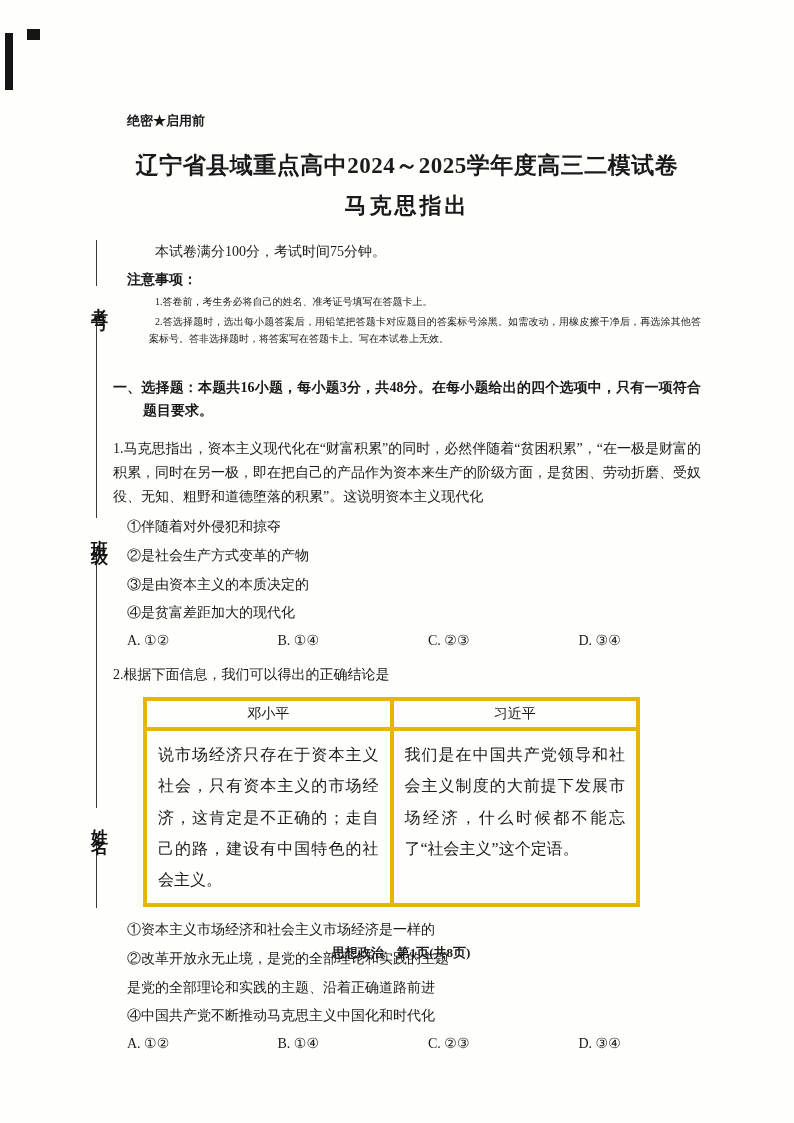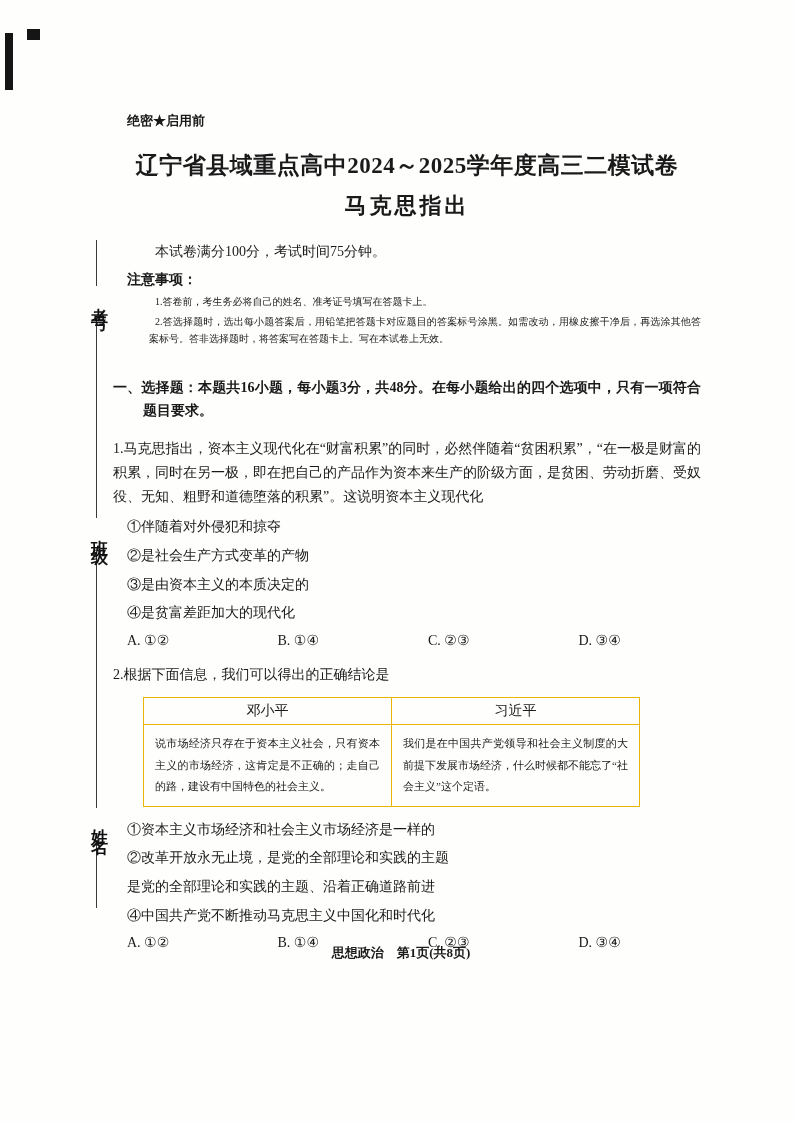--- a/index.html
+++ b/index.html
@@ -44,23 +44,23 @@
     margin: 28px 0 12px; padding-left: 30px; text-indent: -30px; text-align: justify;
   }
 
   .stem { font-size: 14px; line-height: 1.72; margin: 14px 0 4px; text-align: justify; }
   .option { font-size: 14px; line-height: 1.55; margin: 7px 0 7px 14px; }
   .choices { font-size: 14px; margin: 8px 0 10px 14px; }
   .choices span { display: inline-block; width: 147px; }
   .choices span:last-child { width: auto; }
 
   .qtable { border-collapse: collapse; margin: 10px 0 12px 30px; width: 497px; table-layout: fixed; }
-  .qtable th, .qtable td { border: 1px solid #eab308; }
+  .qtable th, .qtable td { border: 4px solid #eab308; }
   .qtable th { font-size: 14px; font-weight: normal; text-align: center; padding: 4px 4px; }
-  .qtable td { font-size: 11px; padding: 8px 11px; line-height: 1.95; text-align: justify; vertical-align: top; }
+  .qtable td { font-size: 16px; padding: 8px 11px; line-height: 1.95; text-align: justify; vertical-align: top; }
 
   .footer { position: absolute; left: 8px; right: 0; top: 944px; text-align: center; font-size: 13px; font-weight: bold; }
 </style>
 </head>
 <body>
 
 <div class="page">
 
   <div class="artifact1"></div>
   <div class="artifact2"></div>

